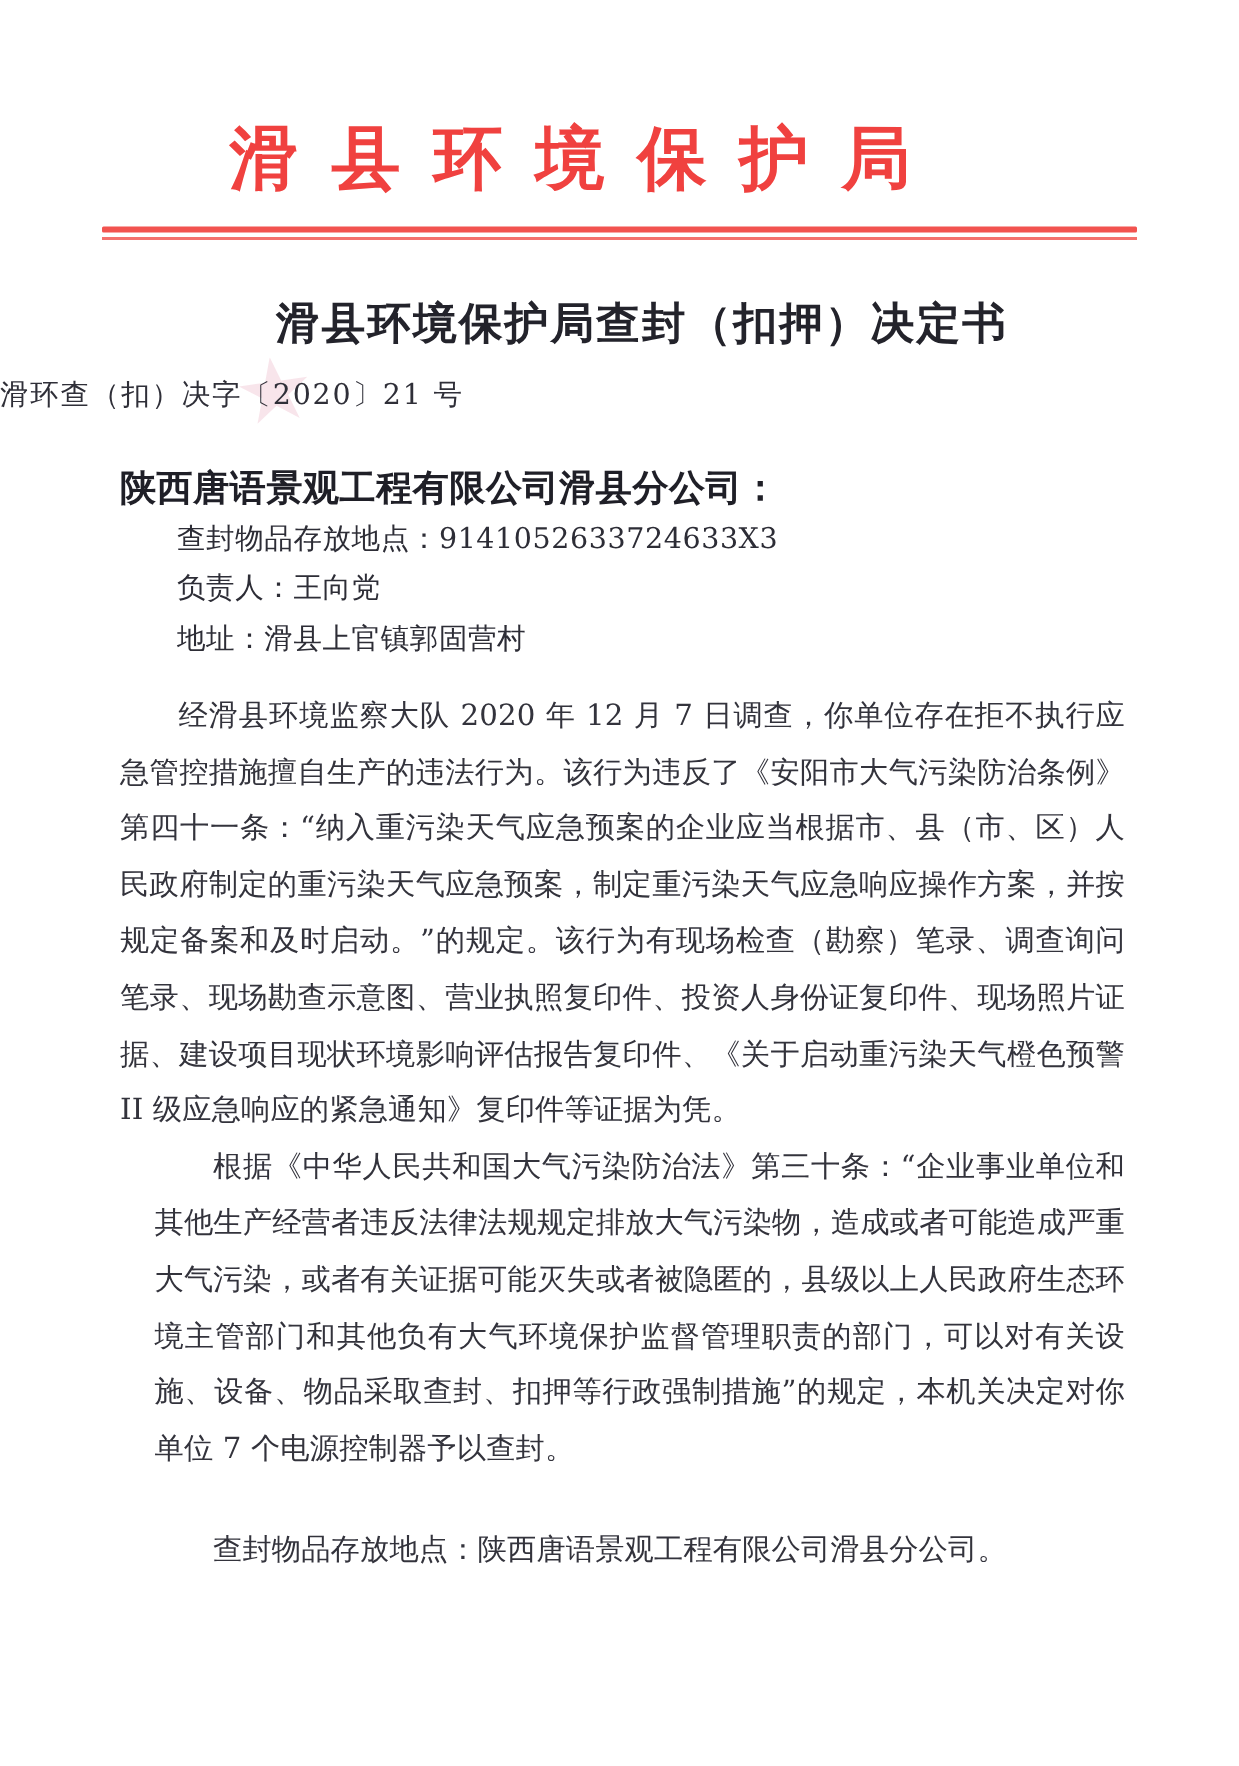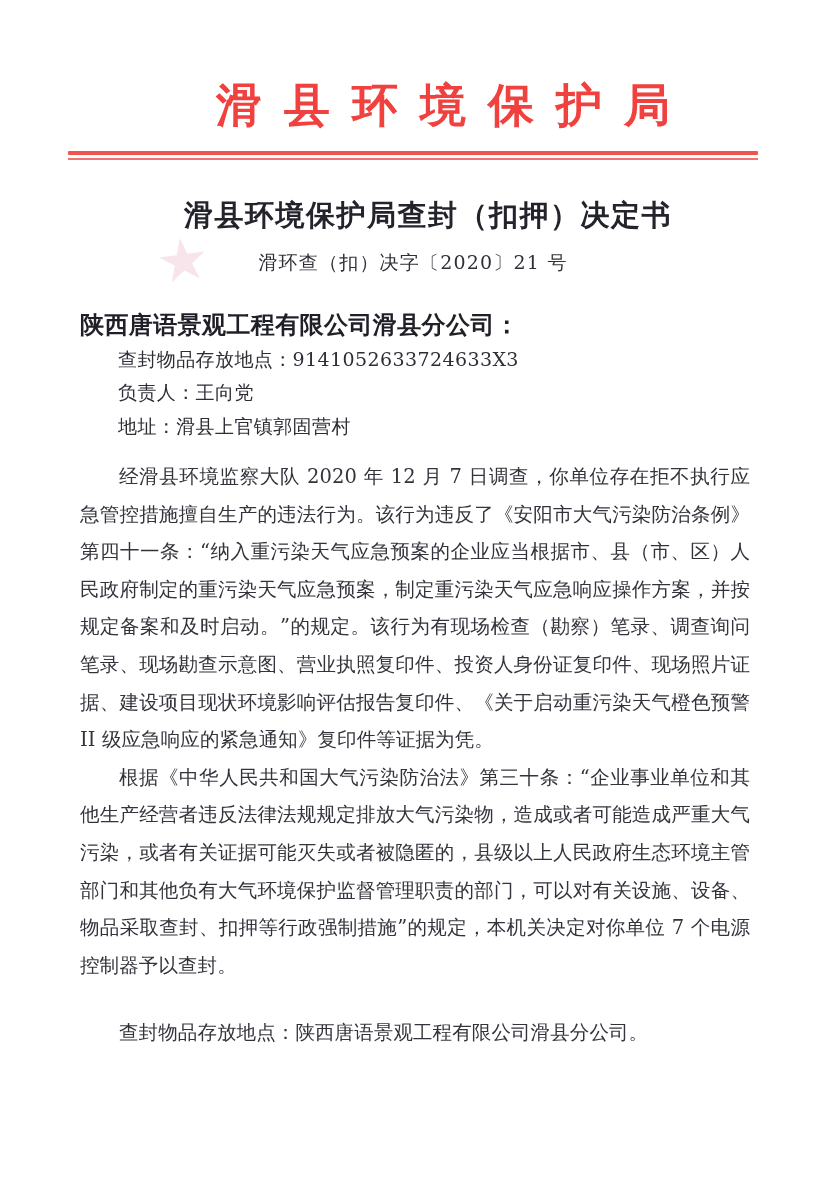--- a/index.html
+++ b/index.html
@@ -22,21 +22,22 @@
     height: 1177px;
     box-sizing: border-box;
   }
 
   
   .letterhead {
     position: absolute;
     left: 0;
     top: 78px;
     width: 692px;
-    text-align: right;
+    text-align: center;
+    padding-left: 34px;
   }
   .letterhead-title {
     font-family: "DejaVu Serif", "Liberation Serif", serif;
     font-size: 46px;
     font-weight: 700;
     color: #f0413f;
     letter-spacing: 22px;
     text-indent: 22px;
     line-height: 1.18;
     white-space: nowrap;
@@ -86,21 +87,20 @@
     font-weight: 700;
     letter-spacing: 1.5px;
     color: #23232b;
     white-space: nowrap;
   }
   .doc-number {
     position: absolute;
     left: 0;
     top: 250px;
     width: 826px;
-    text-align: center;
     font-size: 19px;
     letter-spacing: 1.2px;
     color: #2f2f38;
     white-space: nowrap;
   }
 
   
   .recipient {
     position: absolute;
     left: 80px;
@@ -134,20 +134,21 @@
     line-height: 37.6px;
     letter-spacing: 0.1px;
     color: #33333c;
     text-align: justify;
     text-align-last: left;
     text-indent: 2em;
     margin: 0;
   }
   .para + .para {
     margin-top: 0;
+    margin-left: 23px;
   }
   .para.spaced-before {
     margin-top: 30px;
   }
 </style>
 </head>
 <body>
 
 <div class="page">
 

